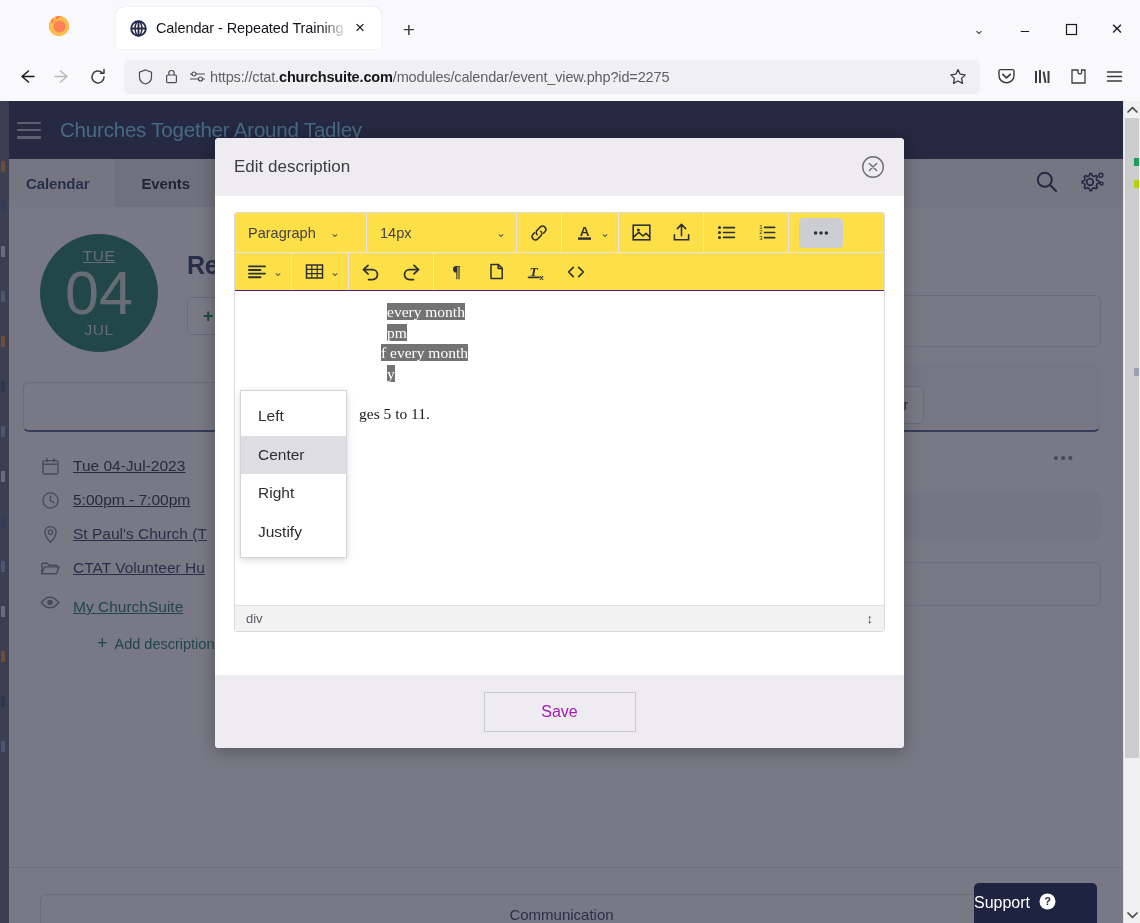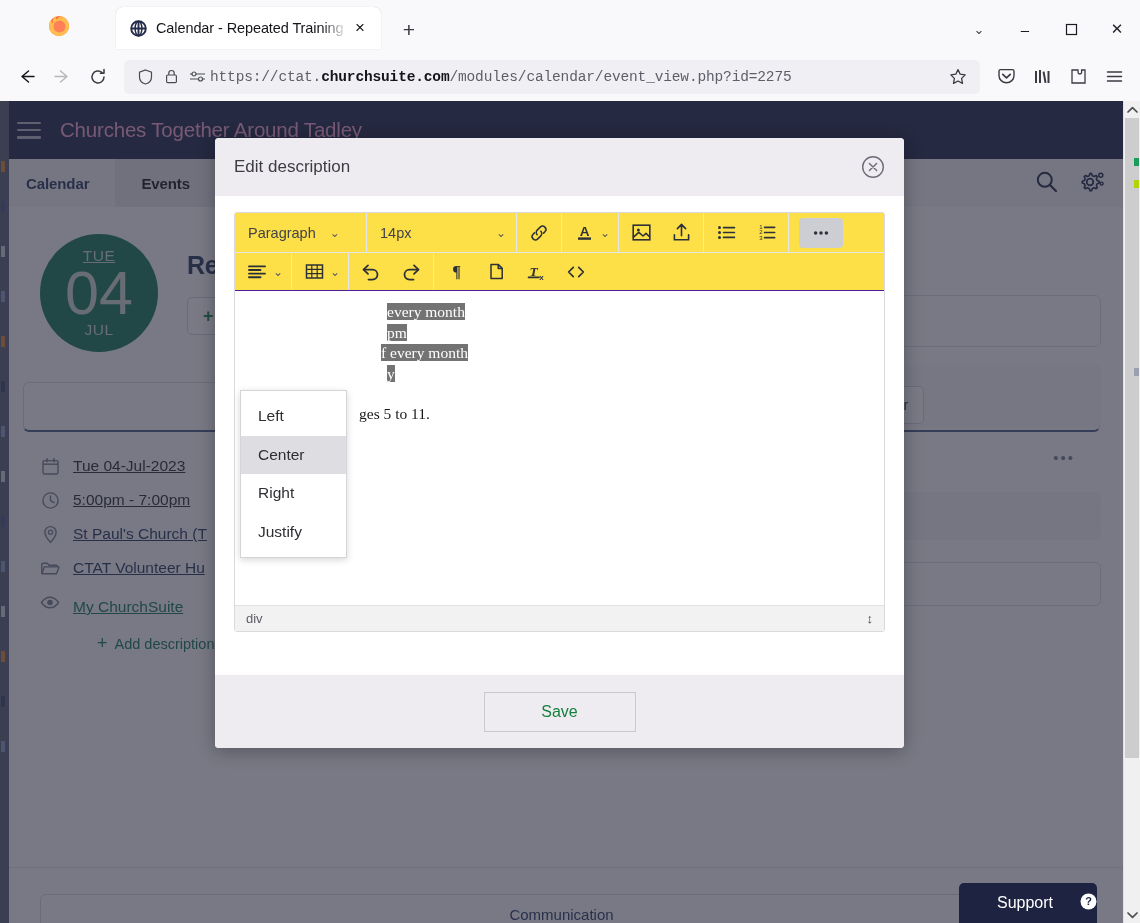--- a/index.html
+++ b/index.html
@@ -36,39 +36,39 @@
   .win-btn { width: 46px; height: 34px; display:flex;align-items:center;justify-content:center; color:#1c1b22; font-size: 15px; }
   .chev-down-win { font-size: 13px; color: #3c3c43; }
 
   .navbar { height: 49px; display: flex; align-items: center; padding: 0 8px; }
   .nav-icon { width: 36px; height: 34px; display:flex;align-items:center;justify-content:center; color:#3a3a42; }
   .nav-icon.back { color:#16151a; }
   .nav-icon.fwd { color:#b6b6bd; }
   .urlbar {
     flex: 1; height: 34px; background: #f0f0f4; border-radius: 5px;
     display: flex; align-items: center; padding: 0 8px; margin: 0 8px;
-    font-size: 14.5px; color: #5e5e68; font-family: Liberation Mono, monospace;
+    font-size: 14.5px; color: #5e5e68;
   }
   .urlbar .u-ico { width: 26px; height: 20px; display:flex;align-items:center;justify-content:center; flex:0 0 26px; color:#4a4a55;}
   .url-text { flex:1; white-space: nowrap; letter-spacing: -0.15px; }
   .url-text b { color: #15141a; font-weight: 700; }
   .url-star { width: 28px; display:flex;align-items:center;justify-content:center;color:#3a3a42; }
   .nav-right { display:flex; align-items:center; }
 
   
   .page { position: relative; width: 1140px; height: 822px; overflow: hidden; background:#fff; }
   .page-inner { position:absolute; inset:0 17px 0 0; overflow:hidden; }
 
   .sidebar-sliver { position:absolute; left:0; top:0; width:9px; height:100%; background:#5f6478; z-index:3;}
   .sidebar-sliver i { position:absolute; left:1px; width:4px; height:11px; display:block; }
 
   .topbar { height: 58px; background: #242a4c; display:flex; align-items:center; padding-left: 17px; position:relative; z-index:2;}
   .hamburger { width: 24px; height: 17px; display:flex; flex-direction:column; justify-content:space-between; margin-right: 19px;}
   .hamburger span { display:block; height:2.5px; background:#b9bcc9; border-radius:1px; }
-  .org-title { font-size: 20.5px; color:#f9a8d4; letter-spacing:-0.2px; }
+  .org-title { font-size: 20.5px; color:#7dd3fc; letter-spacing:-0.2px; }
 
   .tabsbar { height: 48px; background:#f5f5f7; display:flex; align-items:stretch; position:relative; z-index:1;}
   .mtab { padding: 0 26px; display:flex; align-items:center; font-size:15px; color:#2b3c63; font-weight:700; letter-spacing:-.1px;}
   .mtab.active { background:#e8e8eb; color:#1c1c1c; }
   .tabsbar-right { margin-left:auto; display:flex; align-items:center; padding-right: 18px; gap: 22px;}
 
   .content { background:#fbfbfc; position:relative; height: 716px; }
 
   .evhead { display:flex; align-items:flex-start; padding: 27px 0 0 40px; }
   .datecircle {
@@ -102,23 +102,23 @@
   .rbox1 { height: 52px; border:1px solid #dcdee3; border-radius:6px; background:#fcfcfd;}
   .rbox2 { margin-top: 18px; height: 62px; background:#f7f7f9; border-radius:6px; display:flex; align-items:center; justify-content:center;}
   .rdots { margin-top: 22px; text-align:right; color:#7b8091; letter-spacing:2px; font-size:15px; padding-right: 26px;}
   .rbox3 { margin-top: 26px; height: 48px; background:#f4f4f6; border-radius:6px;}
   .rbox4 { margin-top: 22px; height: 44px; border:1px solid #dcdee3; border-radius:6px; background:#fcfcfd;}
 
   .commsec { position:absolute; left:0; right:0; top: 660px; border-top:1px solid #e4e4e8; padding: 26px 40px 0 40px; background:#fbfbfc;}
   .commbar { height: 42px; border:1px solid #d8dade; border-bottom:2px solid #4f6088; border-radius:6px; background:#fcfcfd; display:flex; align-items:center; justify-content:center; font-size:15px; color:#2b3c63;}
 
   .supportbtn {
-    position:absolute; right: 26px; bottom: 0; width: 138px; height: 40px;
+    position:absolute; right: 26px; bottom: 0; width: 123px; height: 40px;
     background:#1d2340; color:#fff; border-radius:5px 5px 0 0;
-    display:flex; align-items:center; justify-content:flex-end; gap:27px; font-size:16px; z-index: 6;
+    display:flex; align-items:center; justify-content:flex-start; gap:9px; font-size:16px; z-index: 6;
   }
 
   
   .dim { position:absolute; inset:0; background: rgba(38,41,58,.62); z-index: 5;}
 
   
   .modal {
     position:absolute; left: 215px; top: 37px; width: 689px; height: 610px;
     background:#fff; border-radius: 4px; z-index: 8;
     box-shadow: 0 3px 18px rgba(0,0,0,.3);
@@ -141,21 +141,21 @@
   .tbbtn.wide { width: 44px; }
   .tbbtn.active { background:#cdced4; border-radius:4px; }
   .tbcaret { font-size: 12px; color:#5a5a66; margin-left:-4px; margin-right: 6px;}
   .ed-area { flex:1; padding: 11px 14px; font-family:"Liberation Serif", serif; font-size: 15.5px; color:#1a1a1a; position:relative; overflow:hidden;}
   .ed-line { line-height: 20.5px; white-space: pre; }
   .hl { background:#737373; color:#fff;margin-left:28px; }
   .ed-status { height: 26px; background:#f2f2f3; border-top:1px solid #e1e1e5; display:flex; align-items:center; padding: 0 11px; font-size:13px; color:#5c5c66;}
   .ed-status .rs { margin-left:auto; color:#3c4250; }
 
   .modal-foot { height: 73px; background:#eeecf0; display:flex; align-items:center; justify-content:center; border-radius:0 0 4px 4px;}
-  .savebtn { width: 152px; height: 40px; border:1px solid #c9c9d0; border-radius:0; background:#eeecf0; font-size:16px; color:#15803d; display:flex;align-items:center;justify-content:center;}
+  .savebtn { width: 152px; height: 40px; border:1px solid #c9c9d0; border-radius:0; background:#eeecf0; font-size:16px; color:#a21caf; display:flex;align-items:center;justify-content:center;}
 
   
   .aligndrop {
     position:absolute; left: 240px; top: 289px; width: 107px;
     background:#fff; border:1px solid #d4d4d9; box-shadow: 0 2px 7px rgba(0,0,0,.16);
     z-index: 12; padding: 6px 0;
   }
   .adrow { height: 38.5px; display:flex; align-items:center; padding-left: 17px; font-size:15.5px; color:#2e2e33; }
   .adrow.sel { background:#dedee2; }
 

